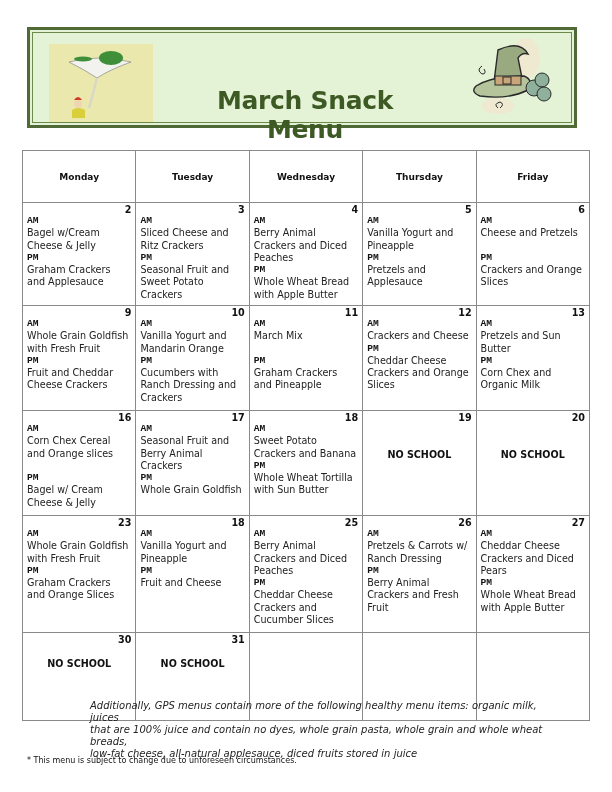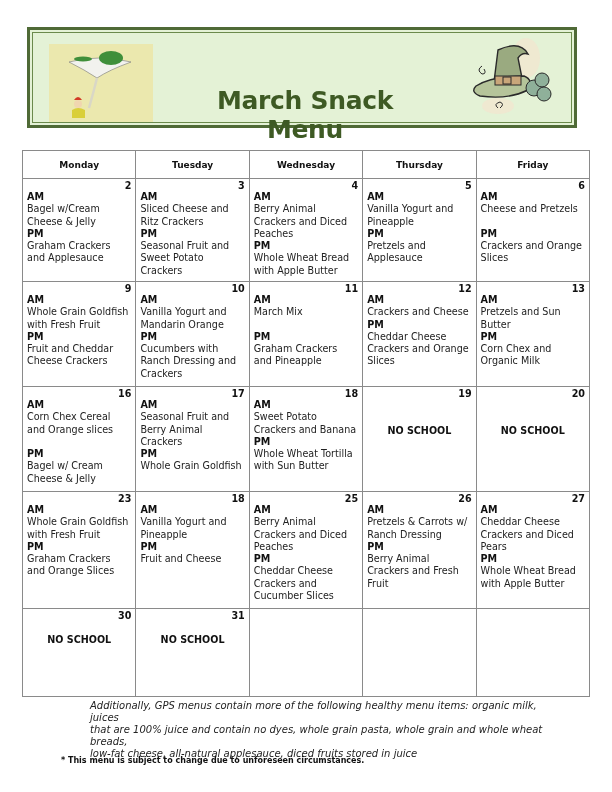--- a/index.html
+++ b/index.html
@@ -12,31 +12,31 @@
   .banner-title { position: absolute; left: 145px; top: 34px; width: 260px; text-align: center;
             font-family: "DejaVu Sans", sans-serif; font-weight: bold; font-size: 25px;
             color: #3e5a24; letter-spacing: -0.3px; margin-top: 22px; }
   .pic-left { position: absolute; left: 19px; top: 14px; width: 104px; height: 78px;
             background: #ece9b0; }
   .pic-right { position: absolute; left: 438px; top: 6px; width: 90px; height: 86px; }
 
   table.cal { position: absolute; left: 22px; top: 150px; width: 568px; border-collapse: collapse;
             table-layout: fixed; }
   table.cal th, table.cal td { border: 1px solid #8a8a8a; }
-  table.cal th { height: 19px; font-size: 9px; font-weight: bold; text-align: center; padding: 4px;
+  table.cal th { height: 19px; font-size: 9px; font-weight: bold; text-align: center; padding: 16px;
             color: #111; }
   table.cal td { vertical-align: top; padding: 1px 4px 2px 4px; font-size: 9.6px; line-height: 12.3px; }
   .daynum { text-align: right; font-weight: bold; font-size: 9.6px; line-height: 11px; }
-  .lbl { font-weight: bold; }
+  .lbl { font-weight: bold; font-family: Liberation Mono, monospace; }
   .item { color: #222; }
   .gap { height: 12.3px; }
   .noschool { text-align: center; font-weight: bold; font-size: 9.6px; margin-top: 13px; }
   .notes { position: absolute; left: 90px; top: 700px; width: 460px; font-style: italic;
            font-size: 10px; line-height: 12px; color: #222; }
-  .disclaimer { position: absolute; left: 27px; top: 756px; font-weight: bold; font-size: 8px; color: #111; margin-left: 34px; }
+  .disclaimer { position: absolute; left: 27px; top: 756px; font-weight: normal; font-size: 8px; color: #111; }
 </style>
 </head>
 <body>
 
 <div class="banner">
   <div class="banner-inner"></div>
   <div class="pic-left">
     <svg width="104" height="78" viewBox="0 0 104 78">
       <rect width="104" height="78" fill="#ebe8ae"></rect>
       <path d="M20 18 Q50 10 82 18 Q60 26 48 34 Q36 26 20 18Z" fill="#f2f2ee" stroke="#777" stroke-width="0.6"></path>

